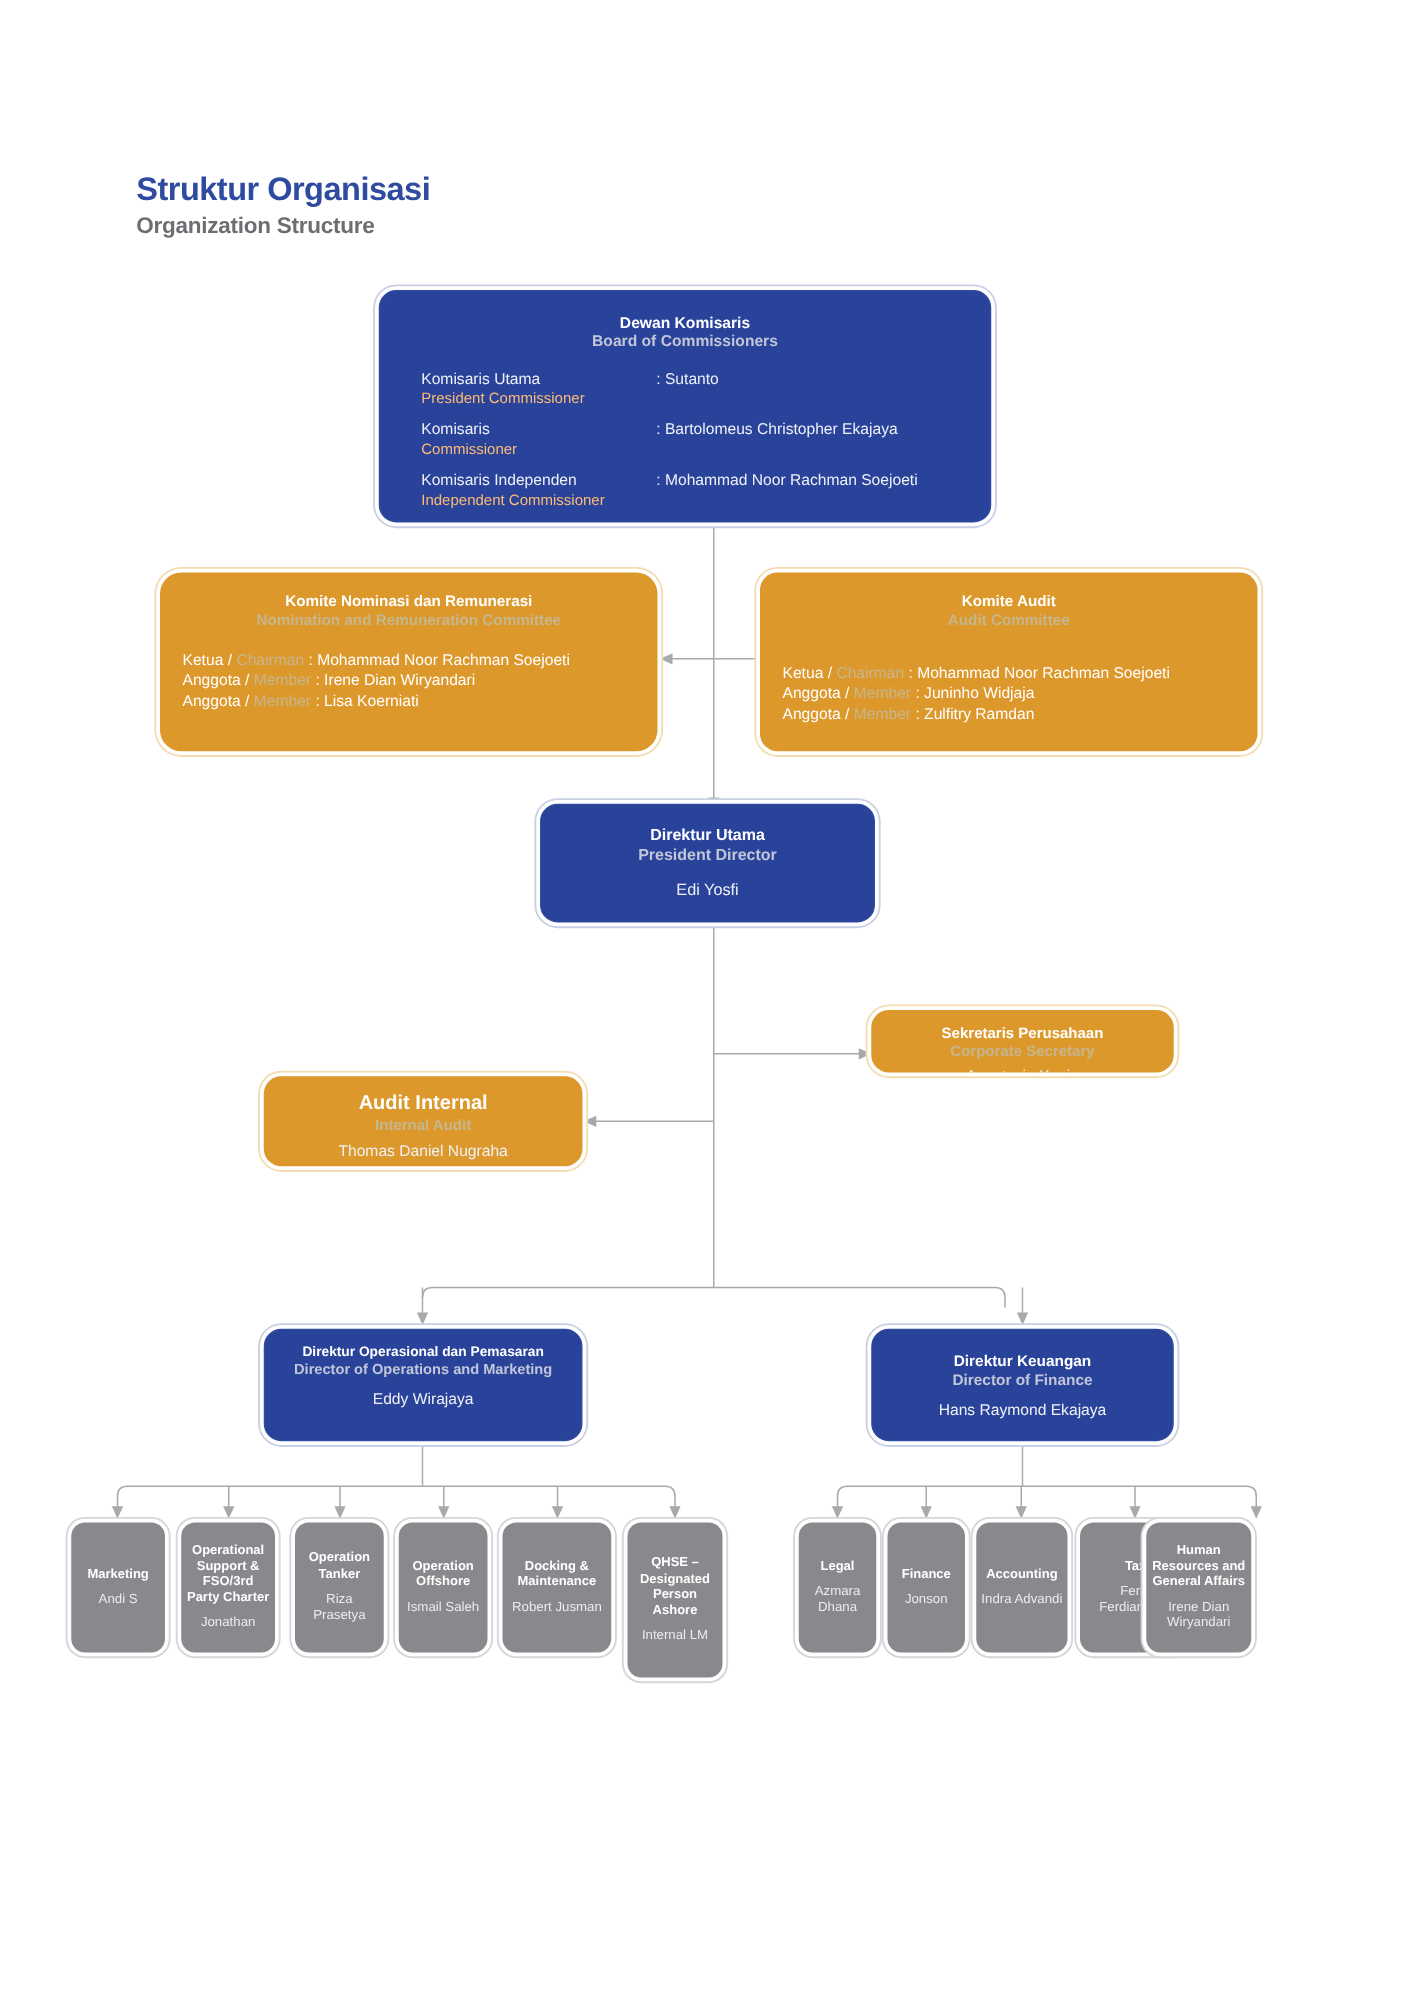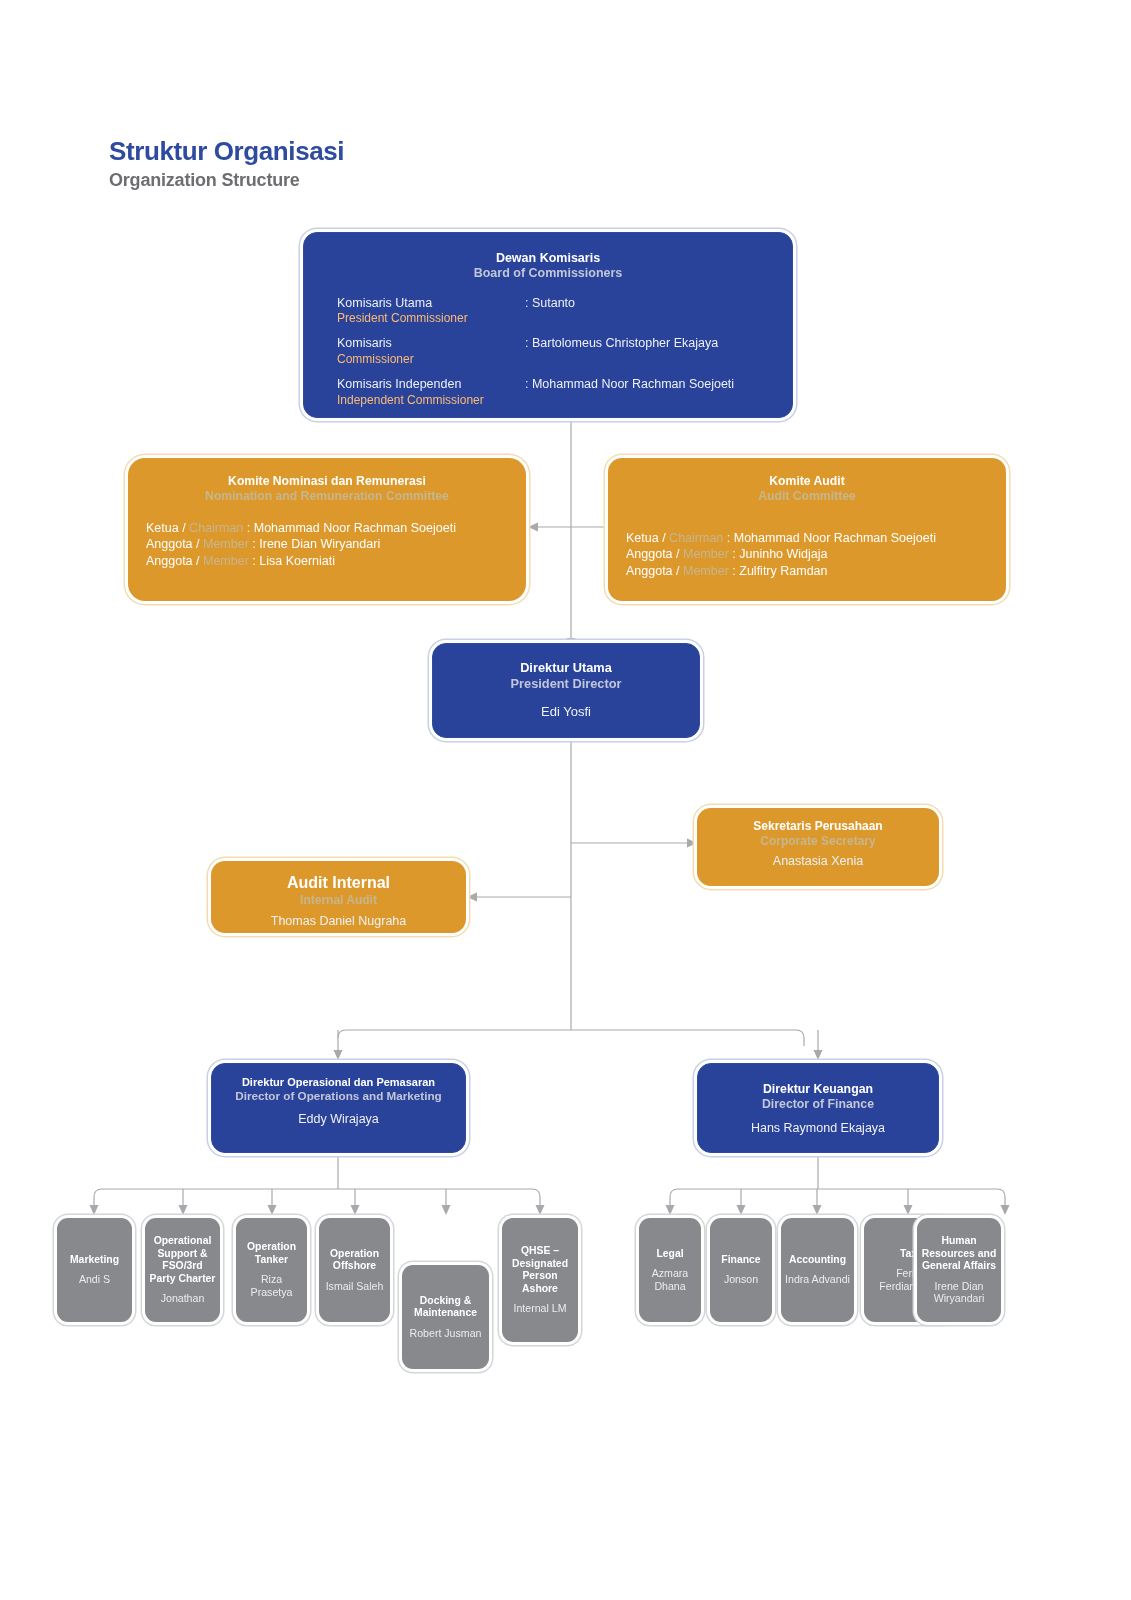--- a/index.html
+++ b/index.html
@@ -70,21 +70,21 @@
   #committee-nomrem .cm-list { padding-left: 18px; }
   #committee-audit  .cm-list { padding-left: 18px; }
 
   
   #presdir { left: 432px; top: 643px; width: 268px; height: 95px; }
   #presdir .n-title { font-size: 12.8px; padding-top: 16px; }
   #presdir .n-sub   { font-size: 12.8px; }
   #presdir .n-person { font-size: 13px; margin-top: 13px; }
 
   
-  #corpsec { left: 697px; top: 808px; width: 242px; height: 78px; }
+  #corpsec { left: 697px; top: 808px; width: 242px; height: 50px; }
   #corpsec .n-title { font-size: 12px; padding-top: 11px; }
   #corpsec .n-sub   { font-size: 12px; }
   #corpsec .n-person { font-size: 12.5px; margin-top: 6px; }
 
   #intaudit { left: 211px; top: 861px; width: 255px; height: 72px; }
   #intaudit .n-title { font-size: 16px; padding-top: 12px; }
   #intaudit .n-sub   { font-size: 12px; }
   #intaudit .n-person { font-size: 12.5px; margin-top: 7px; }
 
   
@@ -290,21 +290,21 @@
   <div class="dept" style="left:319px; width:71px; height:104px;">
     <div class="d-title">Operation Offshore</div>
     <div class="d-person">Ismail Saleh</div>
   </div>
 
   <div class="dept" style="left:236px; width:71px; height:104px;">
     <div class="d-title">Operation Tanker</div>
     <div class="d-person">Riza Prasetya</div>
   </div>
 
-  <div class="dept" style="left:402px; width:87px; height:104px;margin-top:47px;">
+  <div class="dept" style="left:402px; width:87px; height:104px;">
     <div class="d-title">Docking &amp; Maintenance</div>
     <div class="d-person">Robert Jusman</div>
   </div>
 
   <div class="dept" style="left:502px; width:76px; height:124px;">
     <div class="d-title">QHSE – Designated Person Ashore</div>
     <div class="d-person">Internal LM</div>
   </div>
 
   <div class="dept" style="left:639px; width:62px; height:104px;">

